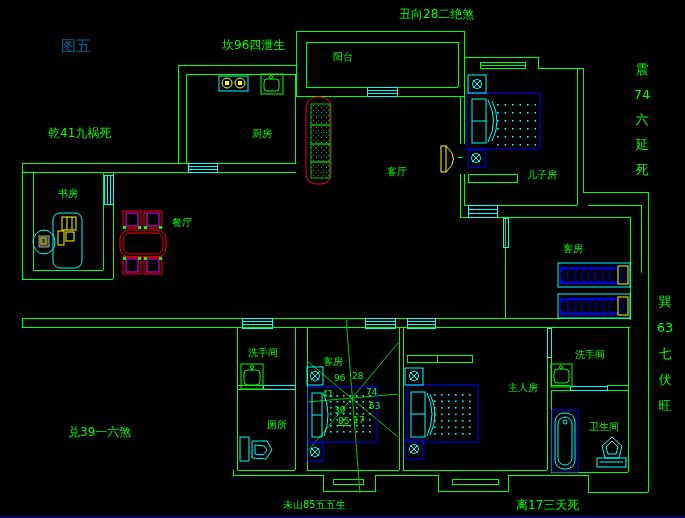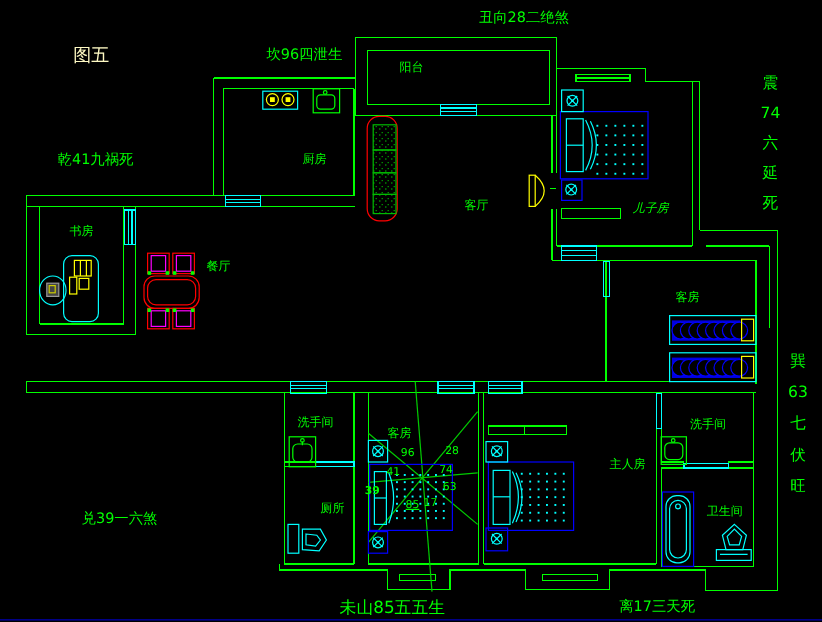--- a/index.html
+++ b/index.html
@@ -413,26 +413,26 @@
   <g stroke="#00ffff" fill="none">
     <polygon points="612,437 622,446 619,458 605,458 602,446"></polygon>
     <polygon points="612,441 618,447 616,454 608,454 606,447"></polygon>
     <rect x="597" y="458" width="29" height="9"></rect>
     <path d="M600,462 H623"></path>
   </g>
 
   <line x1="0" y1="516.5" x2="685" y2="516.5" stroke="#0000b4"></line>
 </svg>
 
-<div class="lbl" style="left:61px;top:39px;font-size:15px;color:#fef9c3;">图五</div>
+<div class="lbl" style="left:61px;top:39px;font-size:15px;color:#0369a1;">图五</div>
 <div class="lbl" style="left:399px;top:8px;font-size:12px;">丑向28二绝煞</div>
 <div class="lbl" style="left:222px;top:39px;font-size:12px;">坎96四泄生</div>
 <div class="lbl" style="left:48px;top:127px;font-size:12px;">乾41九祸死</div>
 <div class="lbl" style="left:68px;top:426px;font-size:12px;">兑39一六煞</div>
-<div class="lbl" style="left:283px;top:500px;font-size:14px;">未山85五五生</div>
+<div class="lbl" style="left:283px;top:500px;font-size:10px;">未山85五五生</div>
 <div class="lbl" style="left:516px;top:499px;font-size:12px;">离17三天死</div>
 
 <div class="vlbl" style="left:632px;top:57px;width:20px;">
   <div class="vch">震</div>
   <div class="vch">74</div>
   <div class="vch">六</div>
   <div class="vch">延</div>
   <div class="vch">死</div>
 </div>
 <div class="vlbl" style="left:655px;top:289px;width:20px;">
@@ -441,30 +441,30 @@
   <div class="vch" style="line-height:26px;">七</div>
   <div class="vch" style="line-height:26px;">伏</div>
   <div class="vch" style="line-height:26px;">旺</div>
 </div>
 
 <div class="lbl" style="left:333px;top:52px;font-size:10px;">阳台</div>
 <div class="lbl" style="left:252px;top:129px;font-size:10px;">厨房</div>
 <div class="lbl" style="left:58px;top:189px;font-size:10px;">书房</div>
 <div class="lbl" style="left:172px;top:218px;font-size:10px;">餐厅</div>
 <div class="lbl" style="left:387px;top:167px;font-size:10px;">客厅</div>
-<div class="lbl" style="left:527px;top:170px;font-size:10px;font-style:italic;">儿子房</div>
+<div class="lbl" style="left:527px;top:170px;font-size:10px;">儿子房</div>
 <div class="lbl" style="left:563px;top:244px;font-size:10px;">客房</div>
 <div class="lbl" style="left:323px;top:357px;font-size:10px;">客房</div>
 <div class="lbl" style="left:248px;top:348px;font-size:10px;">洗手间</div>
 <div class="lbl" style="left:267px;top:420px;font-size:10px;">厕所</div>
 <div class="lbl" style="left:508px;top:383px;font-size:10px;">主人房</div>
 <div class="lbl" style="left:575px;top:350px;font-size:10px;">洗手间</div>
 <div class="lbl" style="left:589px;top:422px;font-size:10px;">卫生间</div>
 
 <div class="lbl" style="left:334px;top:374px;font-size:9px;">96</div>
-<div class="lbl" style="left:335px;top:372px;font-size:9px;padding-left:36px;">28</div>
+<div class="lbl" style="left:352px;top:372px;font-size:9px;">28</div>
 <div class="lbl" style="left:322px;top:390px;font-size:9px;">41</div>
 <div class="lbl" style="left:366px;top:388px;font-size:9px;">74</div>
-<div class="lbl" style="left:304px;top:406px;font-size:9px;font-weight:bold;">39</div>
+<div class="lbl" style="left:334px;top:406px;font-size:9px;">39</div>
 <div class="lbl" style="left:369px;top:402px;font-size:9px;">63</div>
 <div class="lbl" style="left:338px;top:417px;font-size:9px;text-decoration:underline;">85</div>
 <div class="lbl" style="left:353px;top:416px;font-size:9px;">17</div>
 </div>
 
 </body></html>

